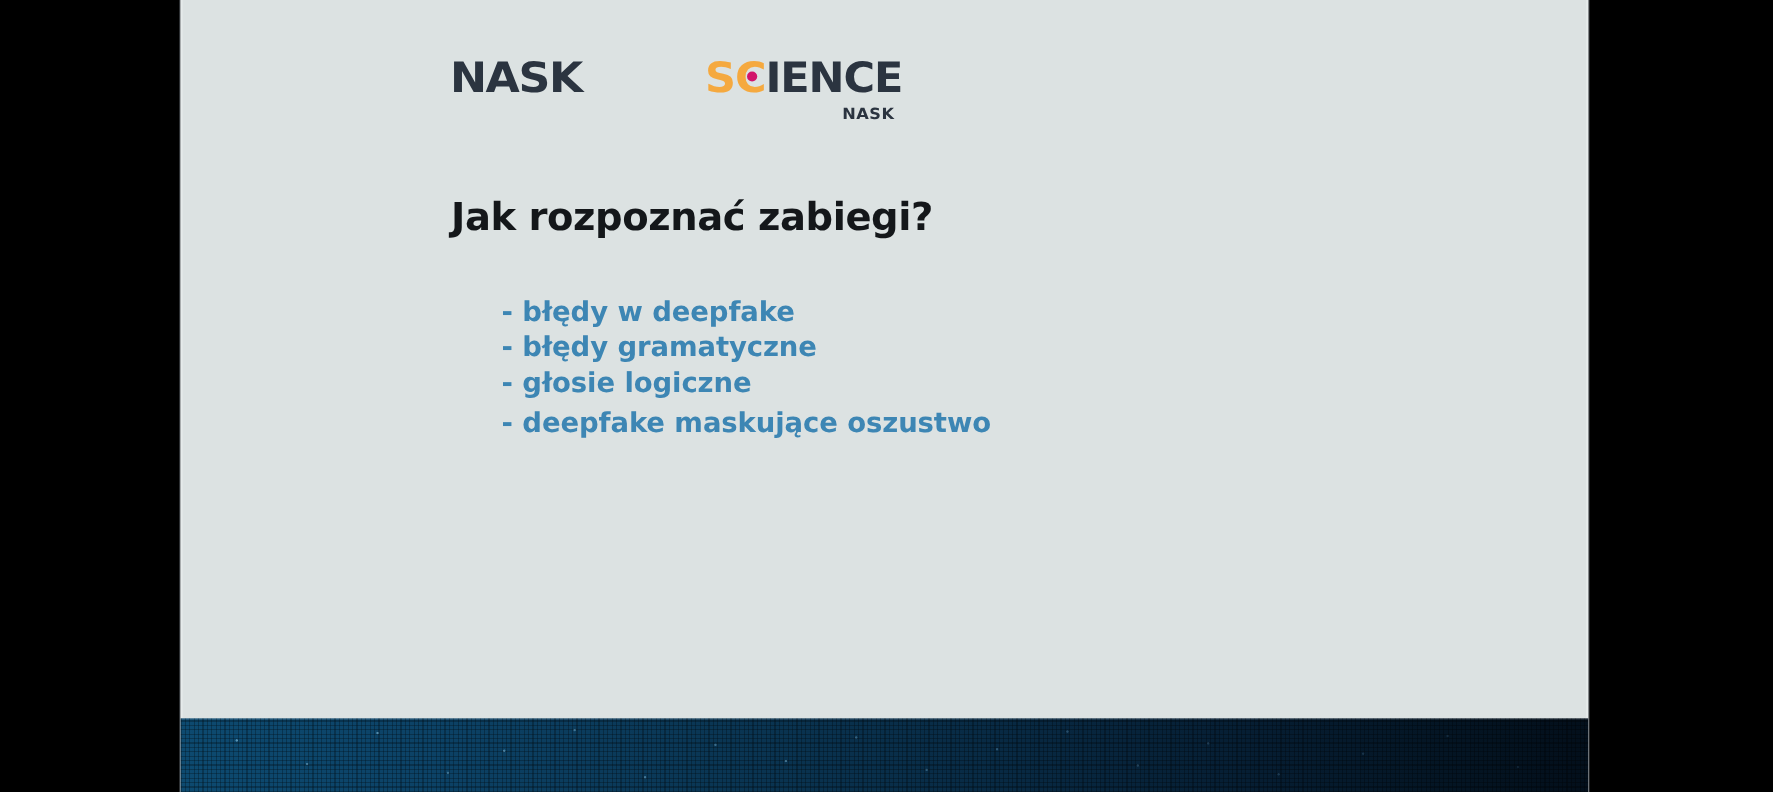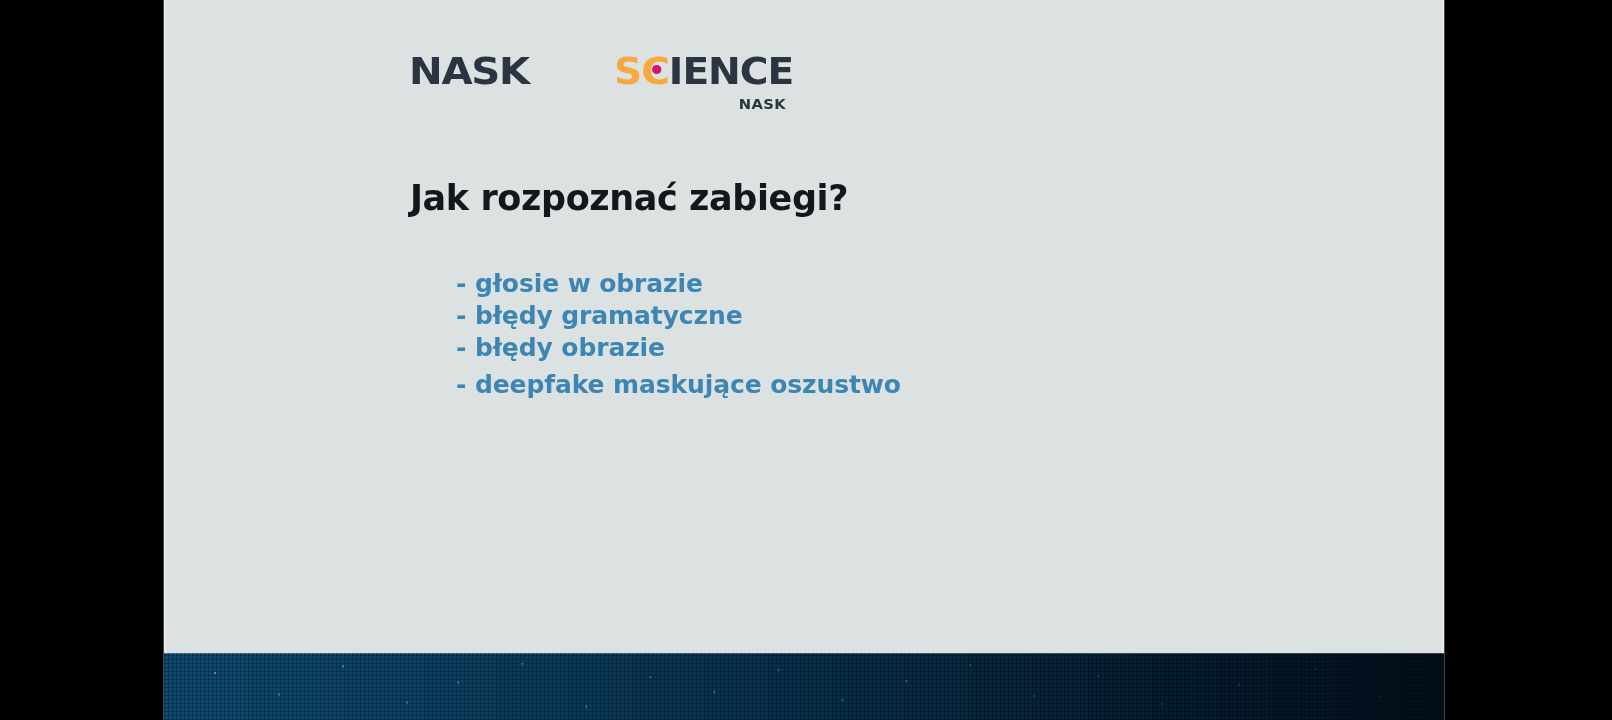--- a/index.html
+++ b/index.html
@@ -44,21 +44,21 @@
   .edge-seam.left  { left: 0px; }
   .edge-seam.right { right: 0px; }
 
   
   #logo-row {
     position: absolute;
     left: 245px;
     top: 52px;
     display: flex;
     align-items: flex-start;
-    gap: 92px;
+    gap: 119px;
   }
 
   .nask-wordmark {
     font-family: "DejaVu Sans", sans-serif;
     font-weight: bold;
     font-size: 38px;
     letter-spacing: -1.2px;
     color: #2b3440;
     line-height: 1;
     transform: scaleX(1.06);
@@ -221,23 +221,23 @@
           <span class="sci-dark">IENCE</span>
         </div>
         <div class="science-sub">NASK</div>
       </div>
 
     </div>
 
     <div id="slide-title">Jak rozpoznać zabiegi?</div>
 
     <ul id="bullet-list">
-      <li class="bullet-item">- głosie w obrazie</li>
+      <li class="bullet-item">- błędy w deepfake</li>
       <li class="bullet-item">- błędy gramatyczne</li>
-      <li class="bullet-item">- błędy obrazie</li>
+      <li class="bullet-item">- głosie logiczne</li>
       <li class="bullet-item spaced">- deepfake maskujące oszustwo</li>
     </ul>
 
     <div id="bottom-strip">
       <div id="strip-topline"></div>
       <div id="strip-grid"></div>
       <div id="strip-speckle"></div>
     </div>
 
   </div>

